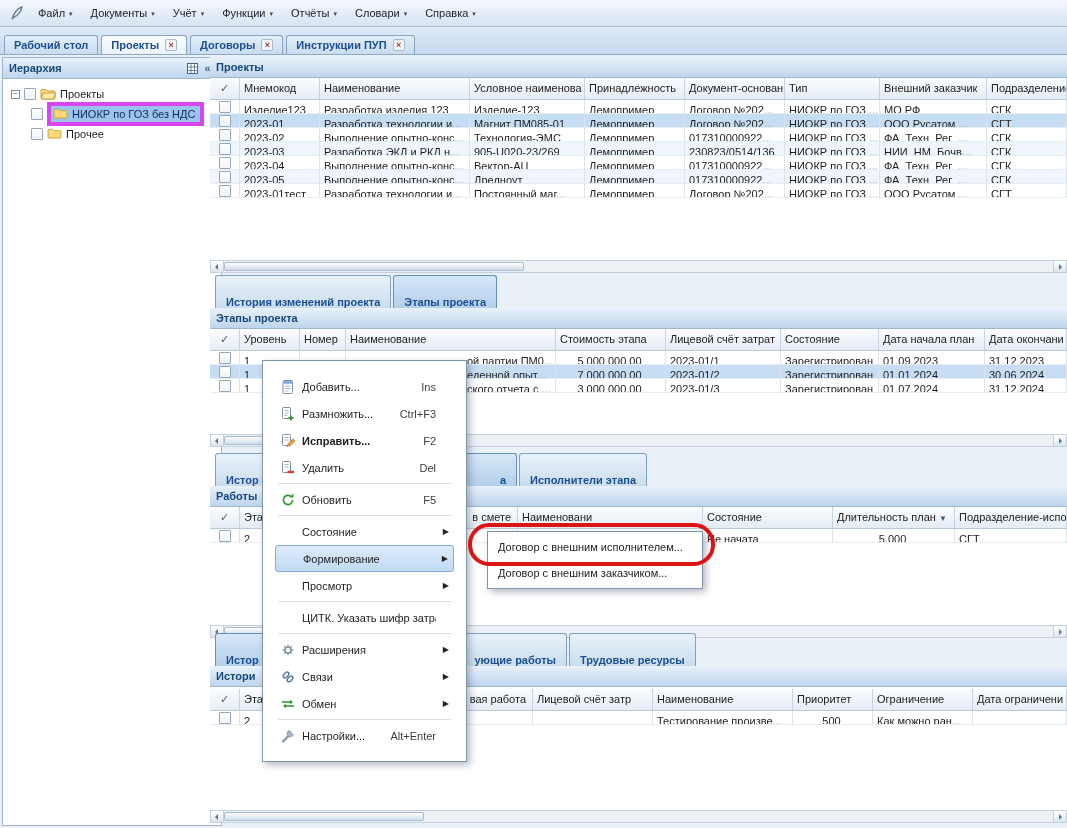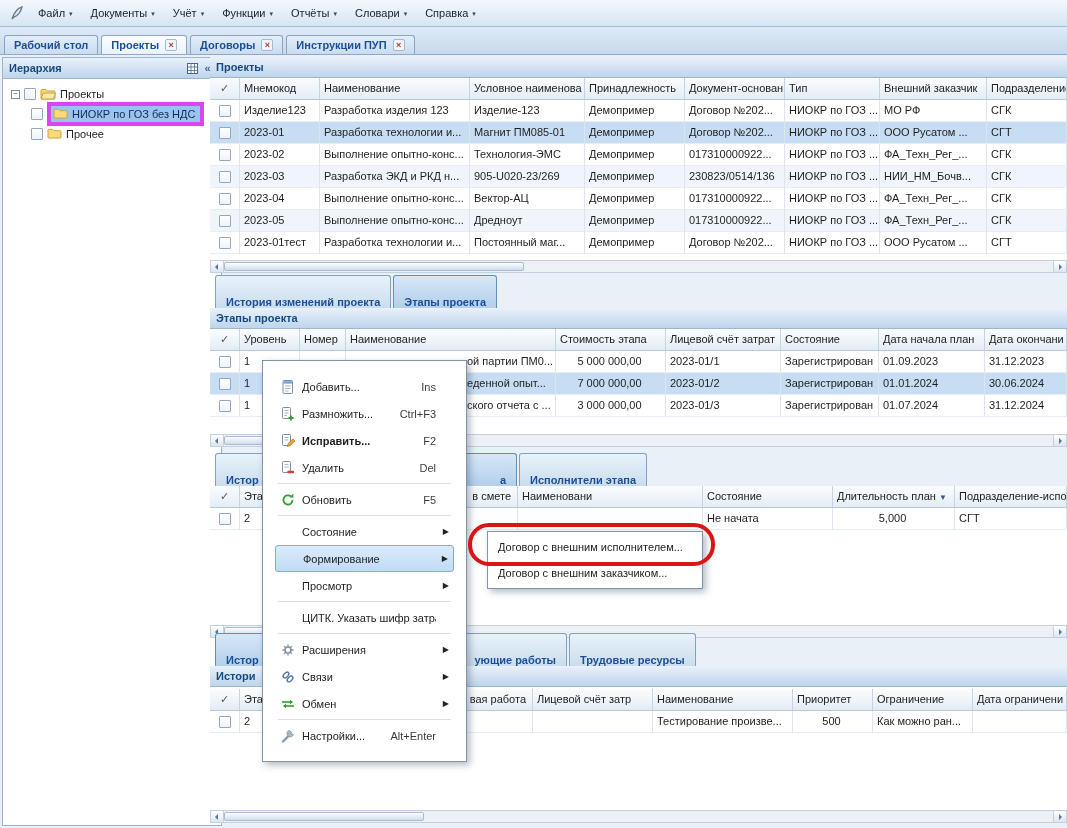--- a/index.html
+++ b/index.html
@@ -30,21 +30,21 @@
 .cbx{width:12px;height:12px;border:1px solid #93a7bf;background:linear-gradient(#ffffff,#eef3f8);border-radius:1px;flex:0 0 auto}
 .tsel{background:#9cc3ec;border:4px solid #d946ef;color:#0c2d5a;padding:1px 5px 1px 2px;display:flex;align-items:center;gap:4px}
 .tlabel{white-space:nowrap}
 
 
 .sec{position:absolute;left:210px;width:857px;background:#fff}
 .thead{display:grid;height:22px}
 .th{background:linear-gradient(#fbfdfe,#e3ecf5);border-right:1px solid #c6d3e2;border-bottom:1px solid #b9c9da;padding:0 4px;line-height:21px;white-space:nowrap;overflow:hidden;color:#222;display:block}
 .th.c{text-align:center;color:#555}
 .th.r{text-align:right;padding-right:6px}
-.trw{display:grid;height:22px;background:#fff}
+.trw{display:grid;height:14px;background:#fff}
 .trw.alt{background:#eff5fb}
 .trw.sel{background:#c6ddf4}
 .td{border-right:1px solid #dde4ec;border-bottom:1px solid #e7edf4;padding:0 4px;line-height:20px;white-space:nowrap;overflow:hidden}
 .td.c{display:flex;align-items:center;justify-content:center;padding:0}
 .td.r{text-align:center;padding-right:6px}
 .td.pl{padding-left:121px}
 .td.pr34{padding-right:34px}
 .proj-cols{grid-template-columns:30px 80px 150px 115px 100px 100px 95px 107px 80px}
 .stage-cols{grid-template-columns:30px 60px 46px 210px 110px 115px 98px 106px 82px}
 .works-cols{grid-template-columns:30px 28px 150px 100px 185px 130px 122px 112px}
@@ -367,20 +367,23 @@
 
 <div class="subtabs" style="left:215px;top:463px">
   <div class="stab" style="width:140px"><span>Истор</span></div>
   <div class="stab active" style="width:160px">
       <span class="ra">а</span>
     </div>
   <div class="stab"><span>Исполнители этапа</span></div>
 </div>
 
 <div class="sec" style="top:486px;height:152px">
+  <div class="phdr">
+      <span>Работы</span>
+    </div>
   <div class="thead works-cols">
     <div class="th c">✓</div>
     <div class="th">Эта</div>
     <div class="th"></div>
     <div class="th r">в смете</div>
     <div class="th">Наименовани</div>
     <div class="th">Состояние</div>
     <div class="th"><span>Длительность план</span><span class="sorticon">▼</span></div>
     <div class="th">Подразделение-испо</div>
   </div>

